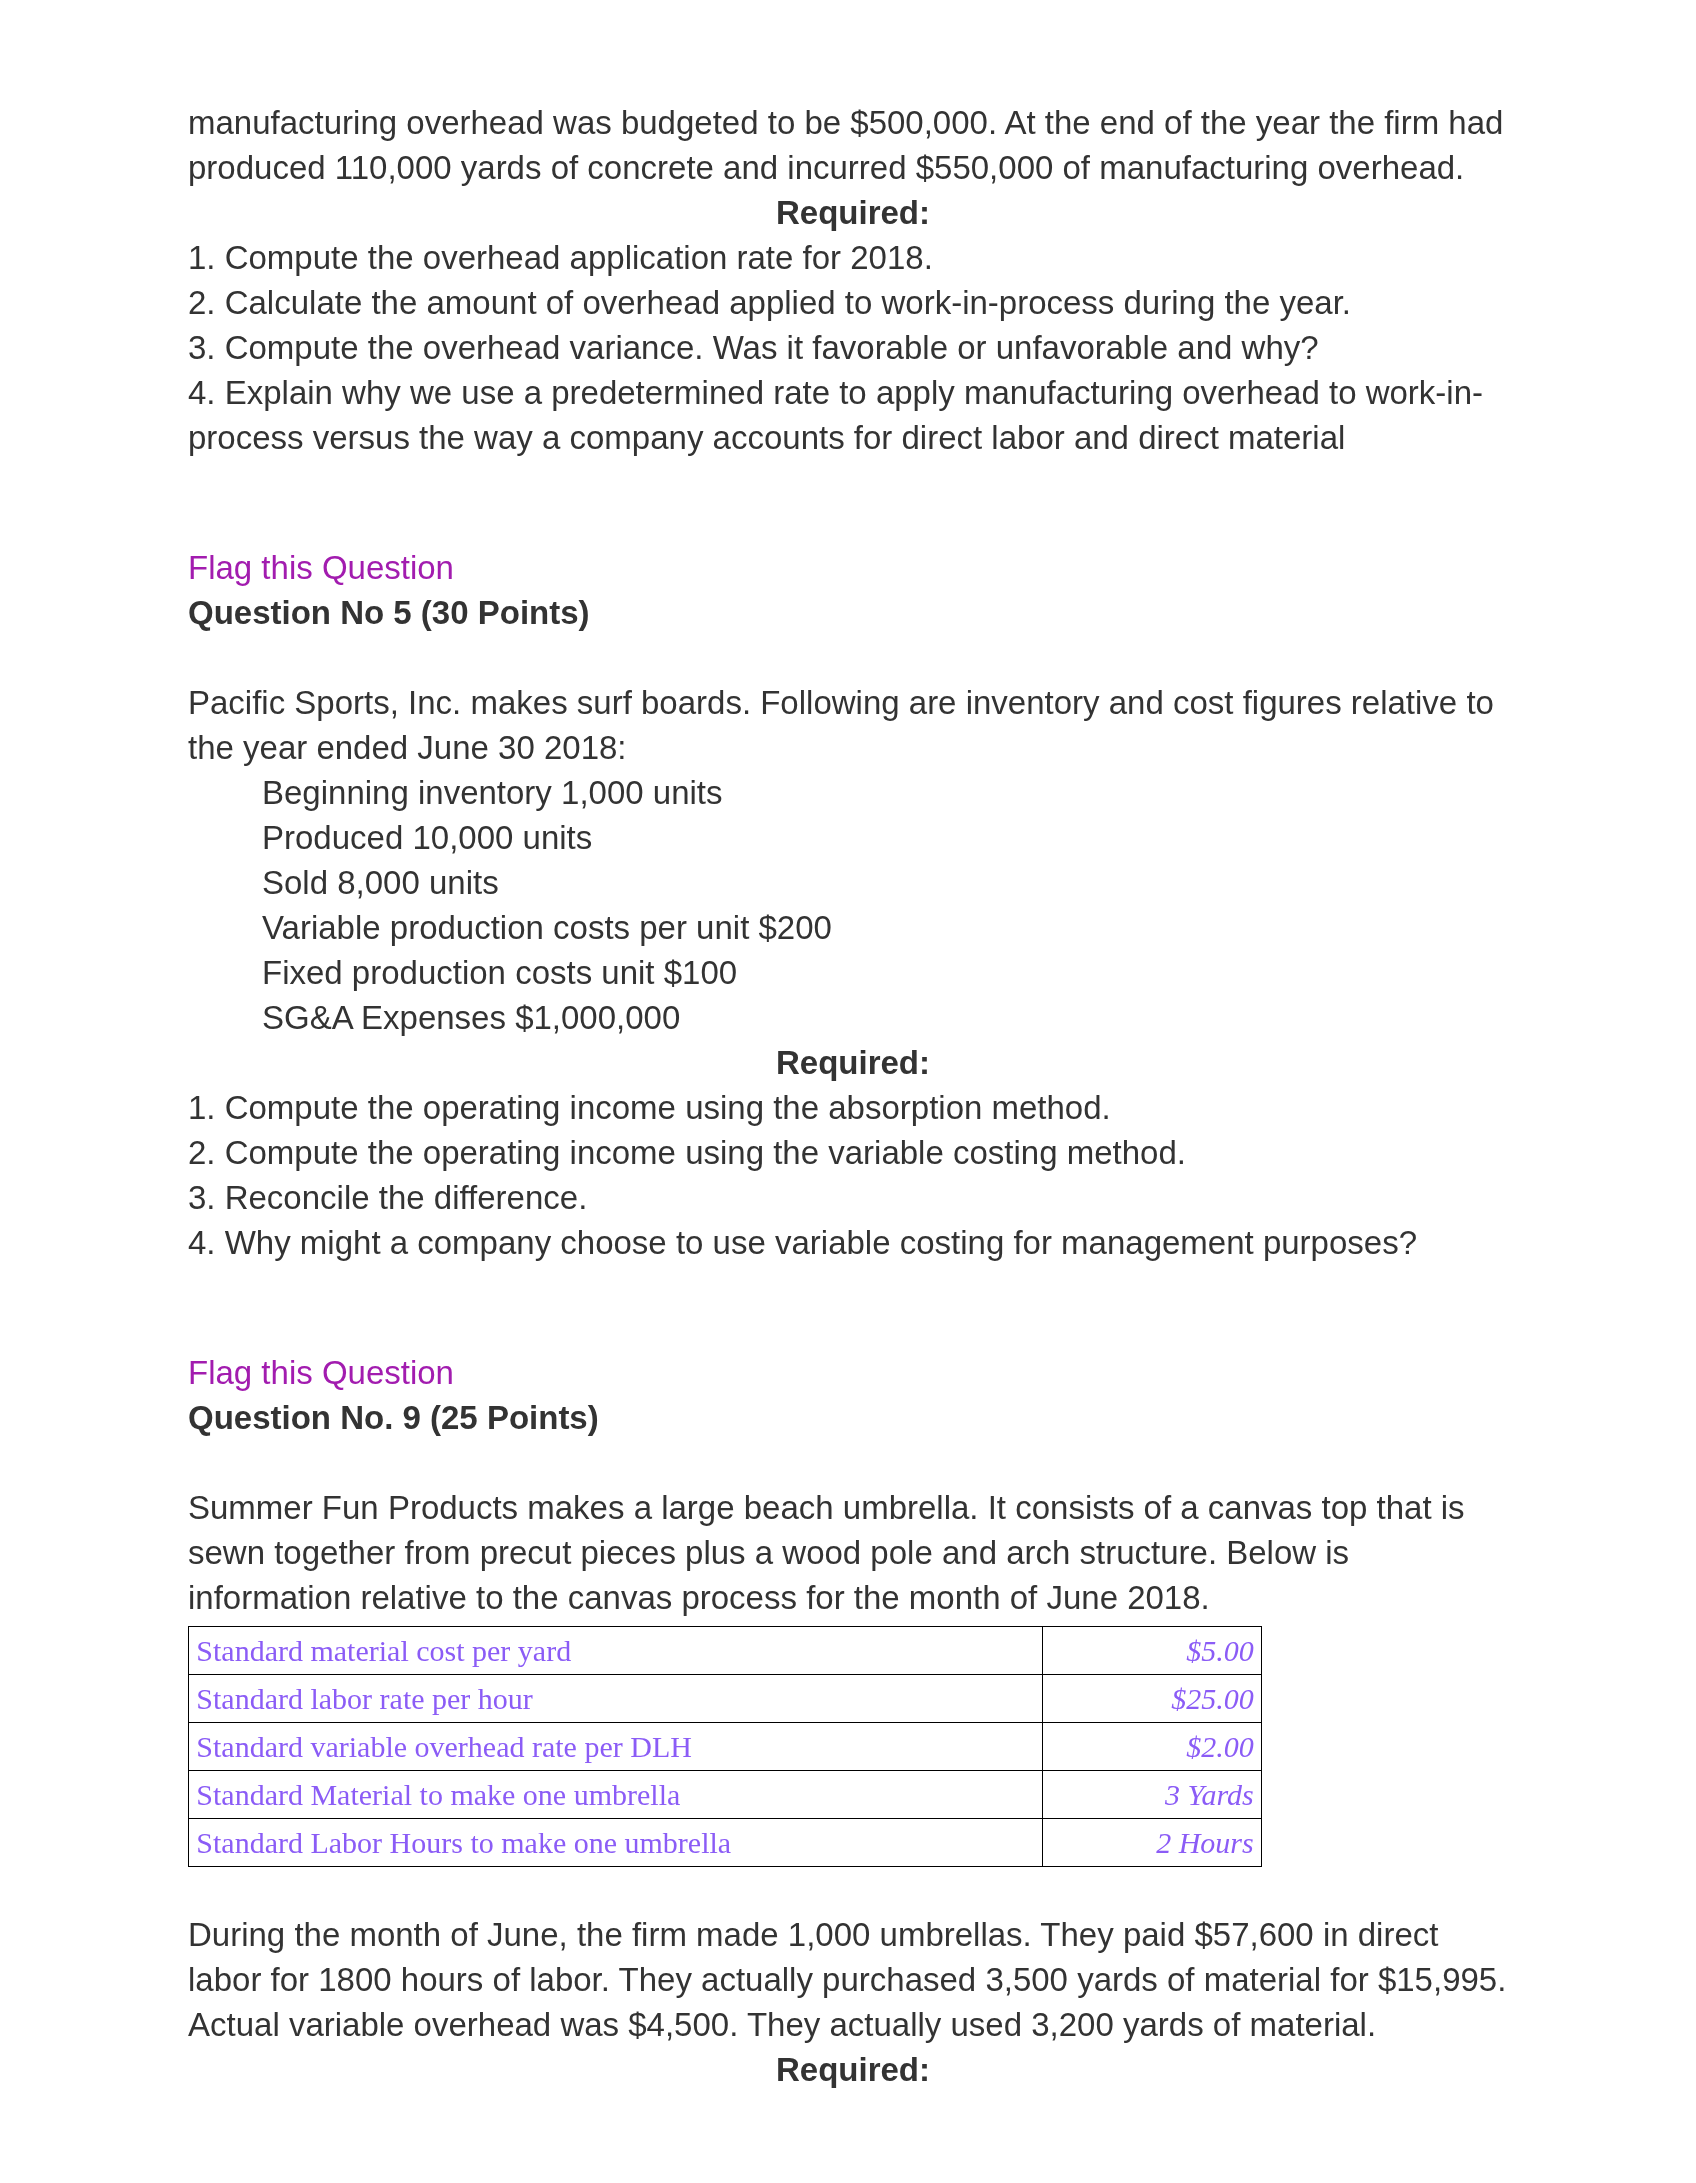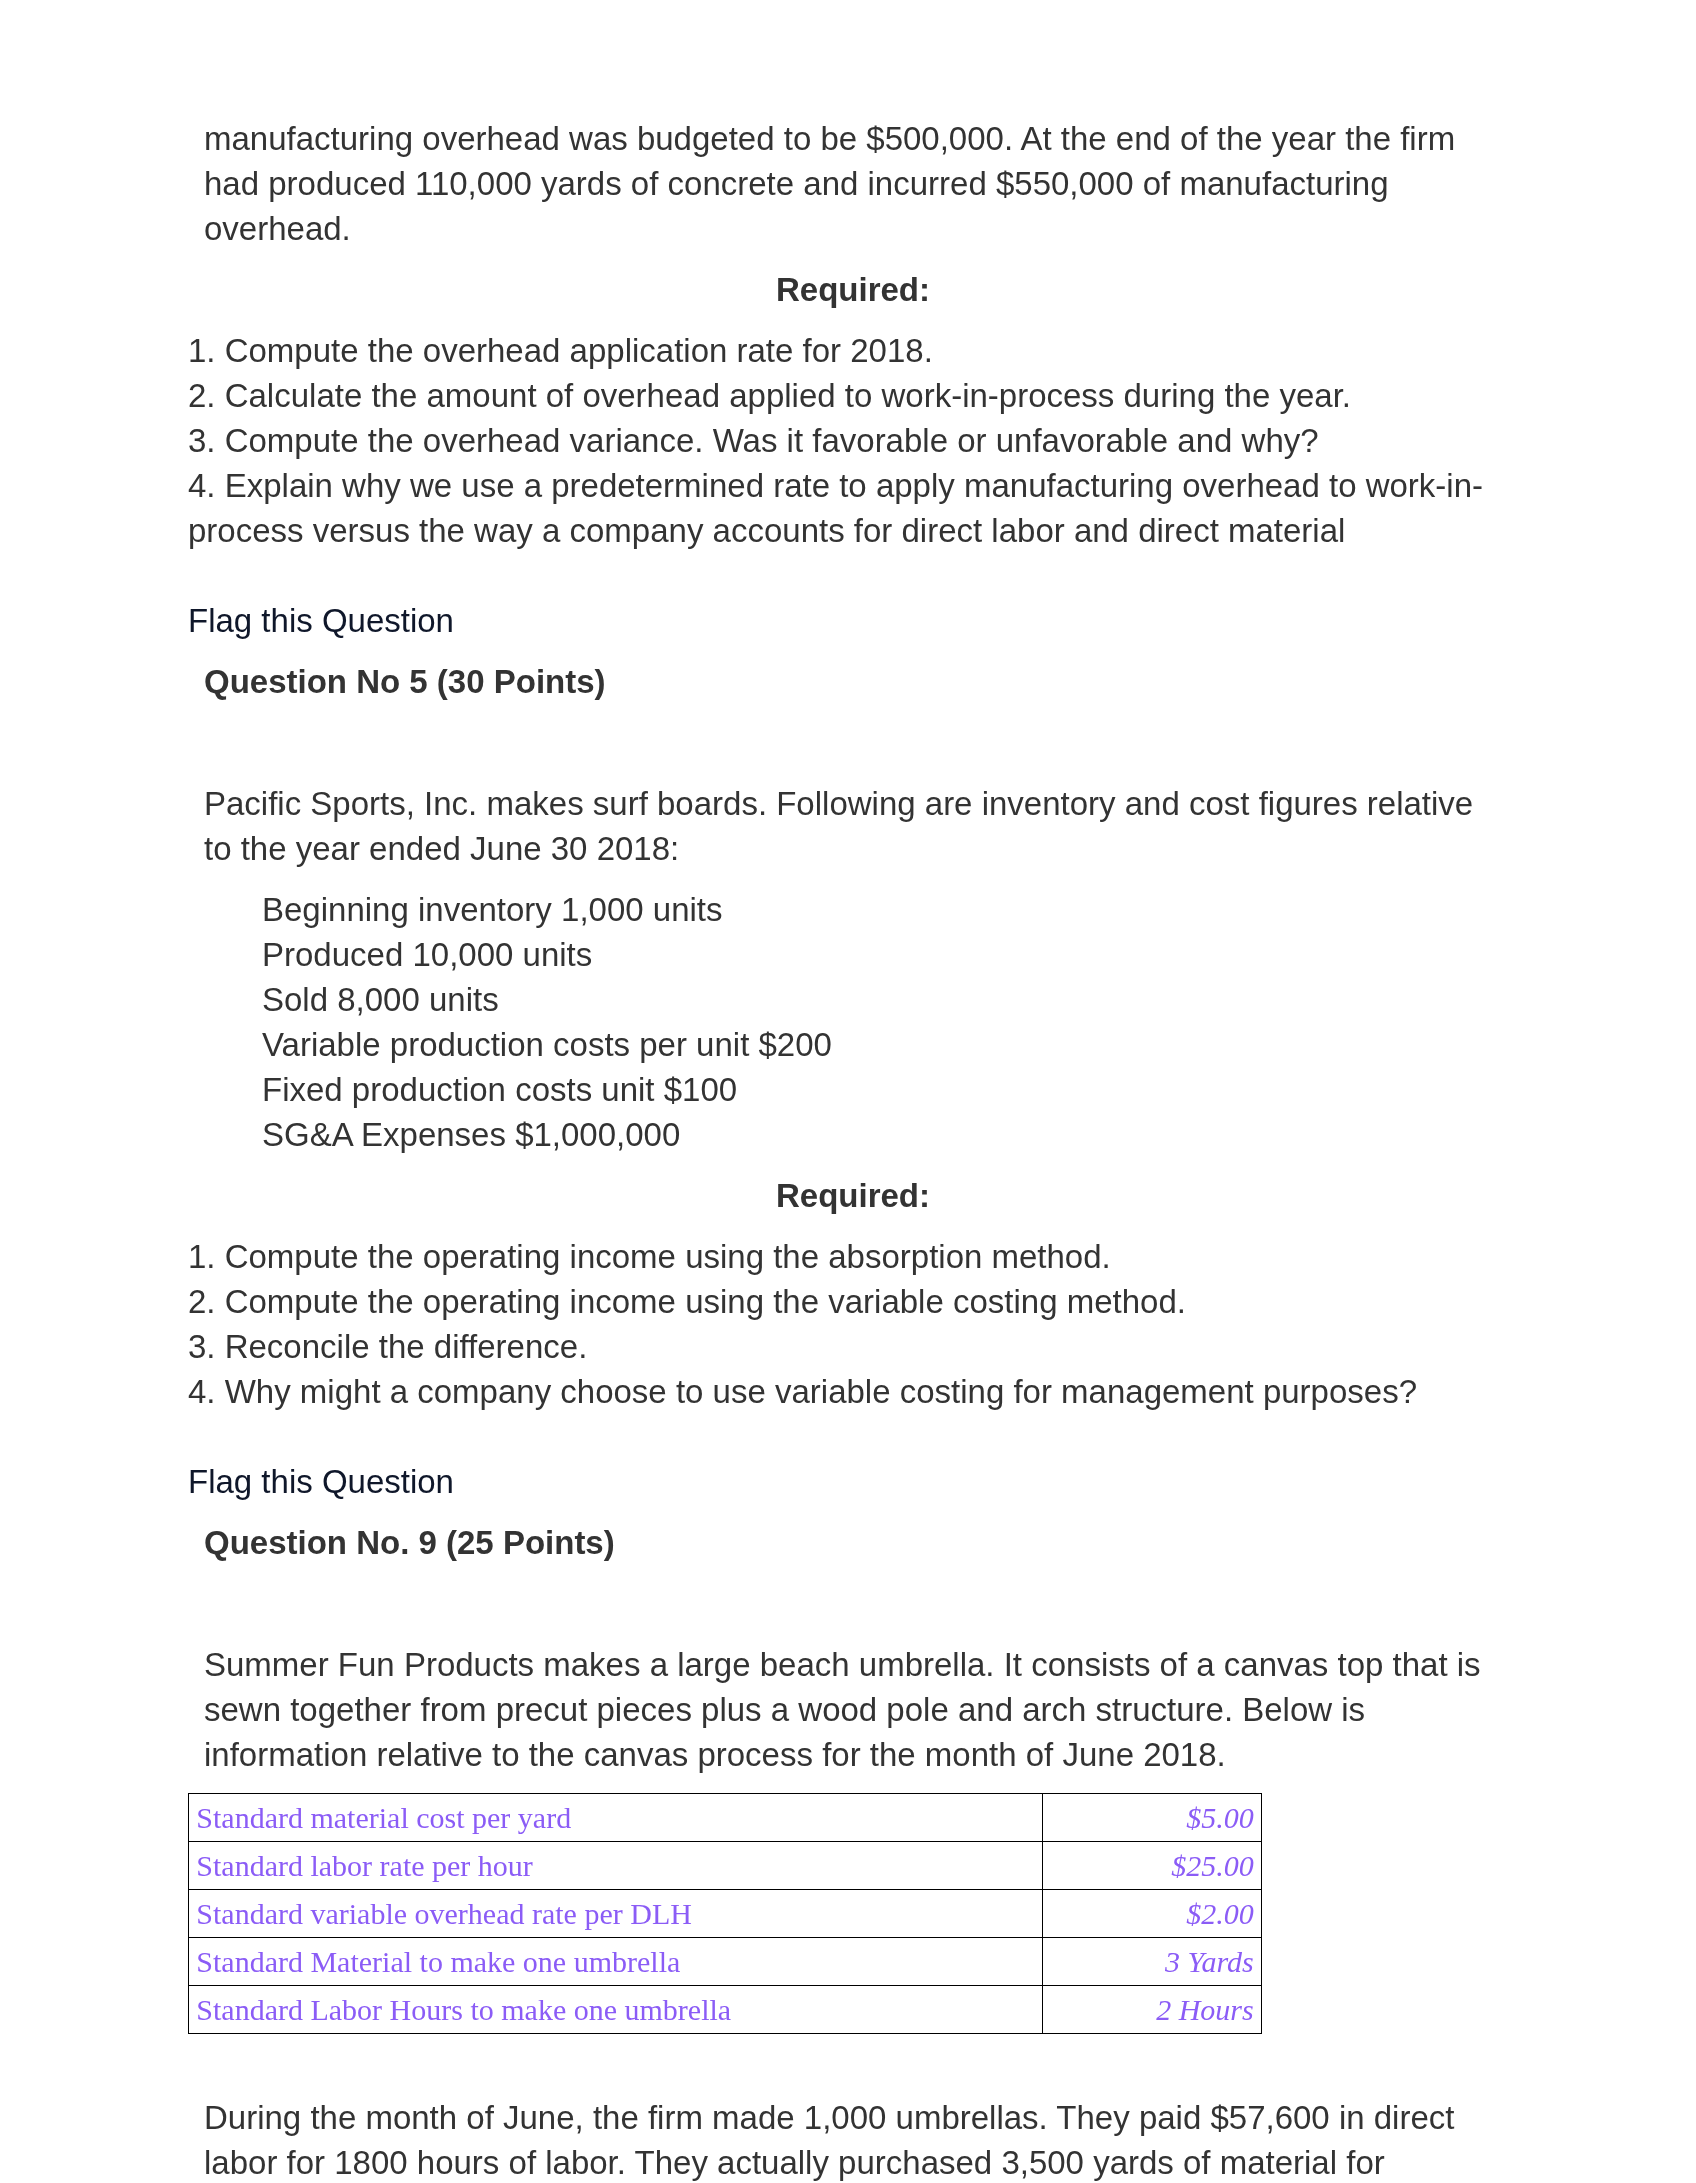--- a/index.html
+++ b/index.html
@@ -17,37 +17,38 @@
   }
   .content {
     position: absolute;
     left: 188px;
     top: 100px;
     width: 1330px;
     font-size: 33px;
     line-height: 45px;
   }
   p {
-    margin: 16px;
+    margin: 0;
   }
   .gap {
     height: 45px;
   }
   .required {
     font-weight: bold;
     text-align: center;
   }
   .q-heading {
     font-weight: bold;
   }
   .flag-link {
-    color: #0f172a;
+    color: #a21caf;
     text-decoration: none;
     cursor: pointer;
     display: inline-block;
+    margin-top: 40px;
   }
   .list-item {
     margin: 0;
   }
   .facts {
     margin-left: 74px;
   }
   table.standards {
     border-collapse: collapse;
     width: 1074px;

